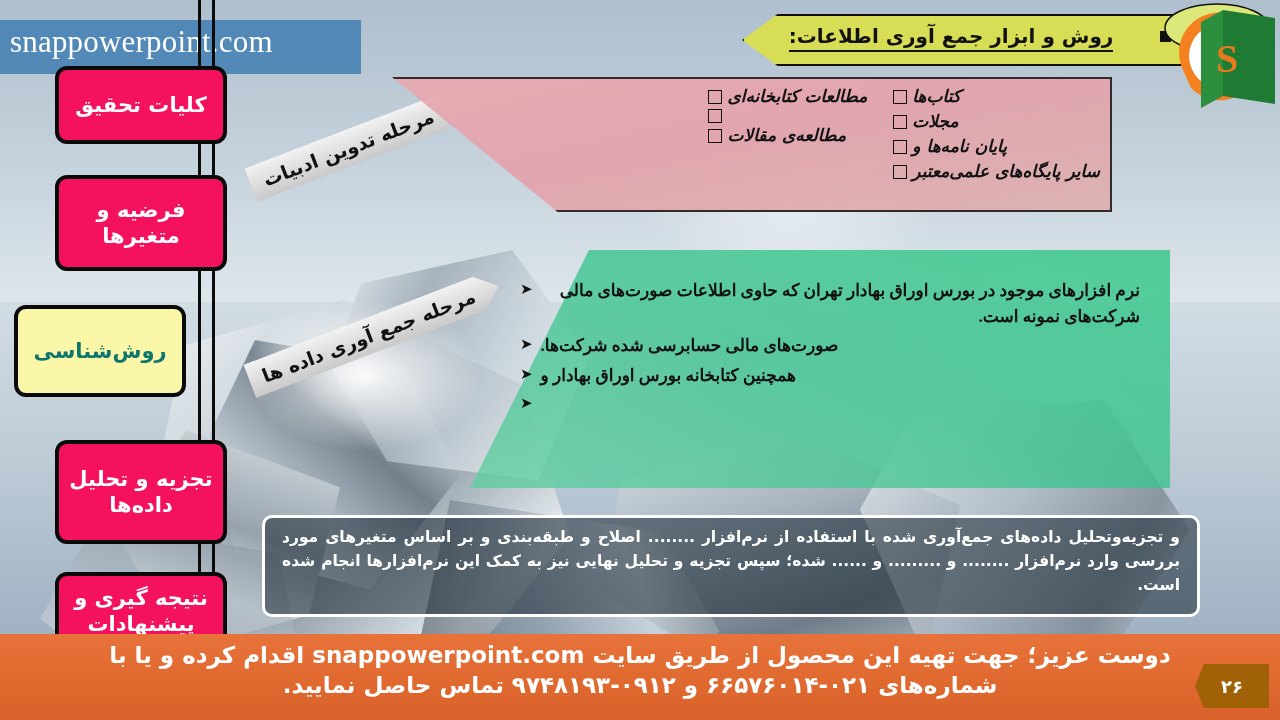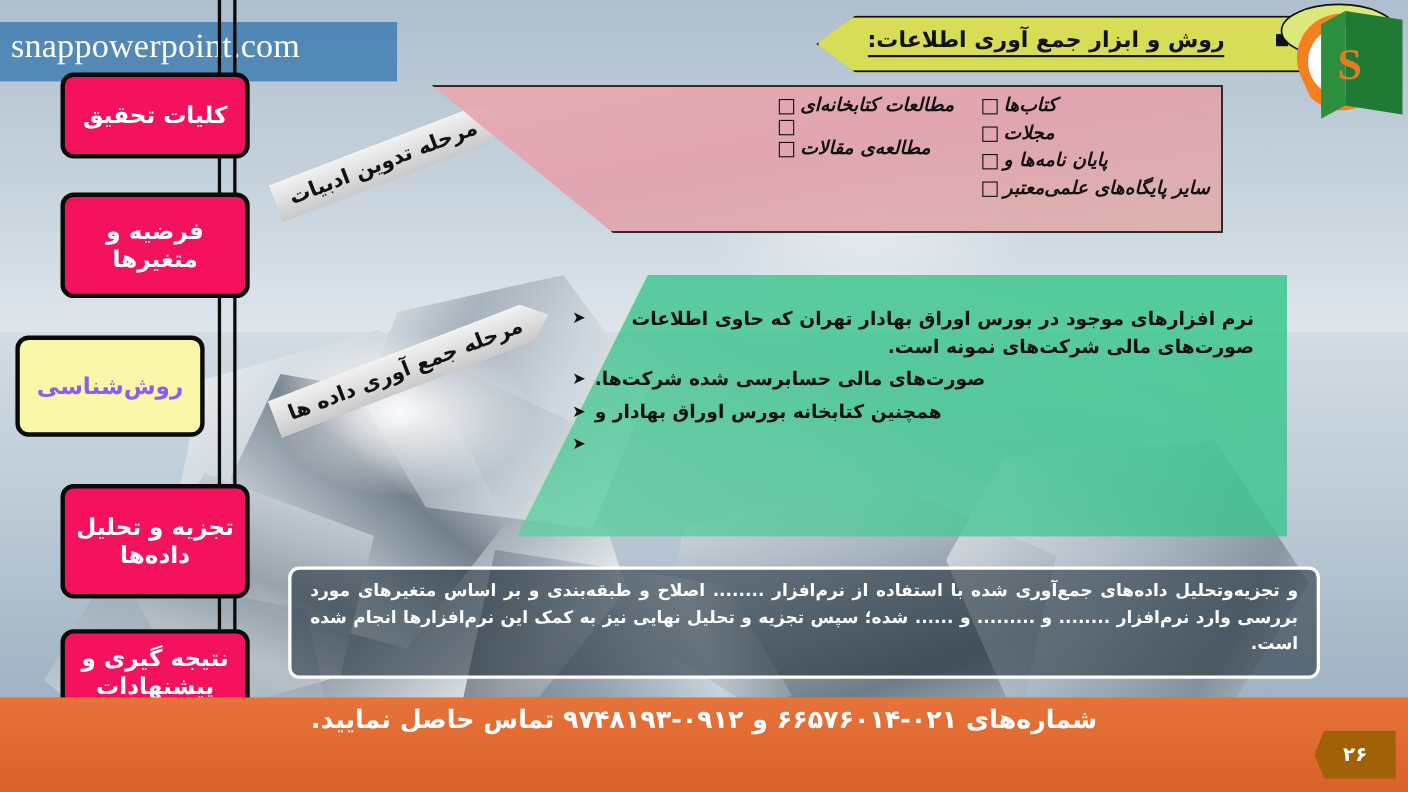--- a/index.html
+++ b/index.html
@@ -70,21 +70,21 @@
   .vrule.a{left:198px;}
   .vrule.b{left:212px;}
 
   
   .side-btn{
     position:absolute;left:14px;width:172px;border:4px solid #0a0a0a;border-radius:12px;
     display:flex;align-items:center;justify-content:center;text-align:center;
     font-weight:bold;font-size:21px;line-height:1.25;padding:0 8px;box-sizing:border-box;
   }
   .side-btn.pink{background:#f4115e;color:#ffffff;margin-left:41px;}
-  .side-btn.yellow{background:#fbf7a8;color:#8b5cf6;}
+  .side-btn.yellow{background:#fbf7a8;color:#0f766e;}
 
   
   .stage-label{position:absolute;color:#111;font-weight:bold;white-space:nowrap;}
   .stage-shape{
     position:relative;background:linear-gradient(180deg,#f2f2f2 0%,#dcdcdc 55%,#c9c9c9 100%);
     clip-path:polygon(0% 0%,92% 0%,100% 50%,92% 100%,0% 100%);
     padding:7px 26px 7px 14px;box-shadow:1px 2px 4px rgba(0,0,0,.35);
   }
 
   
@@ -133,21 +133,21 @@
     background:linear-gradient(200deg,rgba(57,200,140,.85) 0%,rgba(60,196,142,.8) 50%,rgba(96,206,160,.78) 100%);
     clip-path:polygon(17% 0%,100% 0%,100% 100%,0% 100%);
   }
   .green-list{position:absolute;left:520px;top:278px;width:620px;}
   .green-list li{
     list-style:none;font-size:17px;font-weight:bold;color:#111;line-height:1.5;
     margin-bottom:4px;display:flex;gap:8px;justify-content:flex-end;align-items:flex-start;
   }
   .green-list ul{margin:0;padding:0;}
   .gmark{flex:0 0 auto;font-size:15px;color:#111;line-height:1.5;}
-  .gtext{}
+  .gtext{font-family:Liberation Serif, serif;}
 
   
   .dark-box{
     position:absolute;left:262px;top:515px;width:938px;height:102px;
     background:rgba(28,42,52,.55);
     border:3px solid #ffffff;border-radius:10px;box-sizing:border-box;
   }
   .dark-text{
     position:absolute;left:272px;top:521px;width:918px;height:92px;
     font-size:15.5px;font-weight:bold;color:#ffffff;line-height:1.55;text-align:justify;
@@ -302,20 +302,25 @@
       </li>
     </ul>
   </div>
 
   <div class="dark-box"></div>
   <div class="dark-text">و تجزیه‌وتحلیل داده‌های جمع‌آوری شده با استفاده از نرم‌افزار ........ اصلاح و طبقه‌بندی و بر اساس متغیرهای مورد بررسی وارد نرم‌افزار ........ و ......... و ......  شده؛ سپس تجزیه و تحلیل نهایی نیز به کمک این نرم‌افزارها انجام شده است.</div>
 
   <div class="footer"></div>
   <div class="footer-lines">
     <div>
+      <span>دوست عزیز؛ جهت تهیه این محصول از طریق سایت</span>
+      <span class="ltr">snappowerpoint.com</span>
+      <span>اقدام کرده و یا با</span>
+    </div>
+    <div>
       <span>شماره‌های</span>
       <span>۰۲۱-۶۶۵۷۶۰۱۴</span>
       <span>و</span>
       <span>۰۹۱۲-۹۷۴۸۱۹۳</span>
       <span>تماس حاصل نمایید.</span>
     </div>
   </div>
   <div class="page-badge">
     <span>۲۶</span>
   </div>

